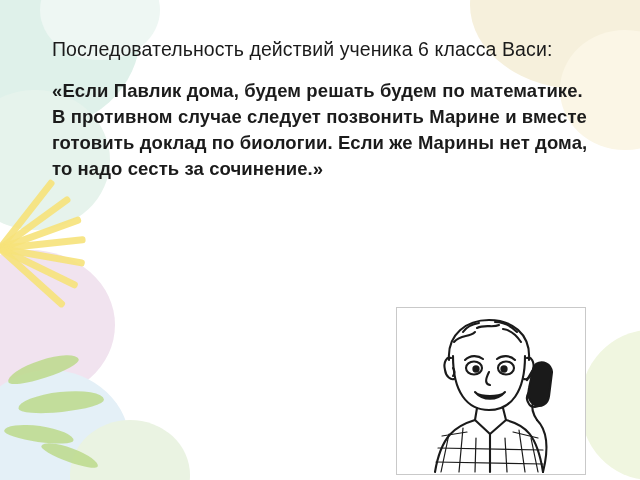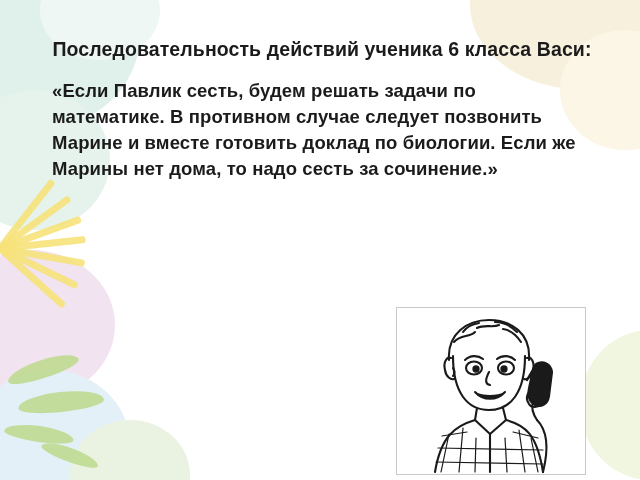--- a/index.html
+++ b/index.html
@@ -68,26 +68,25 @@
 
   
   .text-block {
     position: absolute;
     left: 52px;
     top: 36px;
     width: 540px;
   }
   .title {
     color: #1b1b1b;
-    font-weight: bold;
+    font-weight: normal;
     font-size: 19.5px;
     line-height: 26px;
     margin: 0 0 16px 0;
     letter-spacing: .1px;
-    text-align: center;
   }
   .body-text {
     color: #1b1b1b;
     font-weight: bold;
     font-size: 18.5px;
     line-height: 26px;
     margin: 0;
     letter-spacing: .1px;
   }
 
@@ -132,21 +131,21 @@
 
   <div class="deco" style="left:0; top:330px; width:180px; height:150px;">
     <div class="leaf" style="left:6px;  top:30px;  width:74px; height:18px; transform: rotate(-18deg);"></div>
     <div class="leaf" style="left:18px; top:62px;  width:86px; height:20px; transform: rotate(-6deg);"></div>
     <div class="leaf" style="left:4px;  top:96px;  width:70px; height:16px; transform: rotate(8deg);"></div>
     <div class="leaf" style="left:40px; top:118px; width:60px; height:14px; transform: rotate(20deg);"></div>
   </div>
 
   <div class="text-block">
     <p class="title">Последовательность действий ученика 6 класса Васи:</p>
-    <p class="body-text">«Если Павлик сесть, будем решать задачи по математике. В противном случае следует позвонить Марине и вместе готовить доклад по биологии. Если же Марины нет дома, то надо сесть за сочинение.»</p>
+    <p class="body-text">«Если Павлик дома, будем решать будем по математике. В противном случае следует позвонить Марине и вместе готовить доклад по биологии. Если же Марины нет дома, то надо сесть за сочинение.»</p>
   </div>
 
   <div class="illustration">
     <svg width="188" height="166" viewBox="0 0 188 166" xmlns="http://www.w3.org/2000/svg">
       <g fill="none" stroke="#1a1a1a" stroke-width="2.1" stroke-linecap="round" stroke-linejoin="round">
 
         <path d="M52 52 C50 26 70 12 92 12 C114 12 134 25 132 52"></path>
         <path d="M57 34 C64 26 72 30 78 24"></path>
         <path d="M80 20 C88 16 96 20 102 17"></path>
         <path d="M106 21 C114 22 120 28 124 34"></path>

